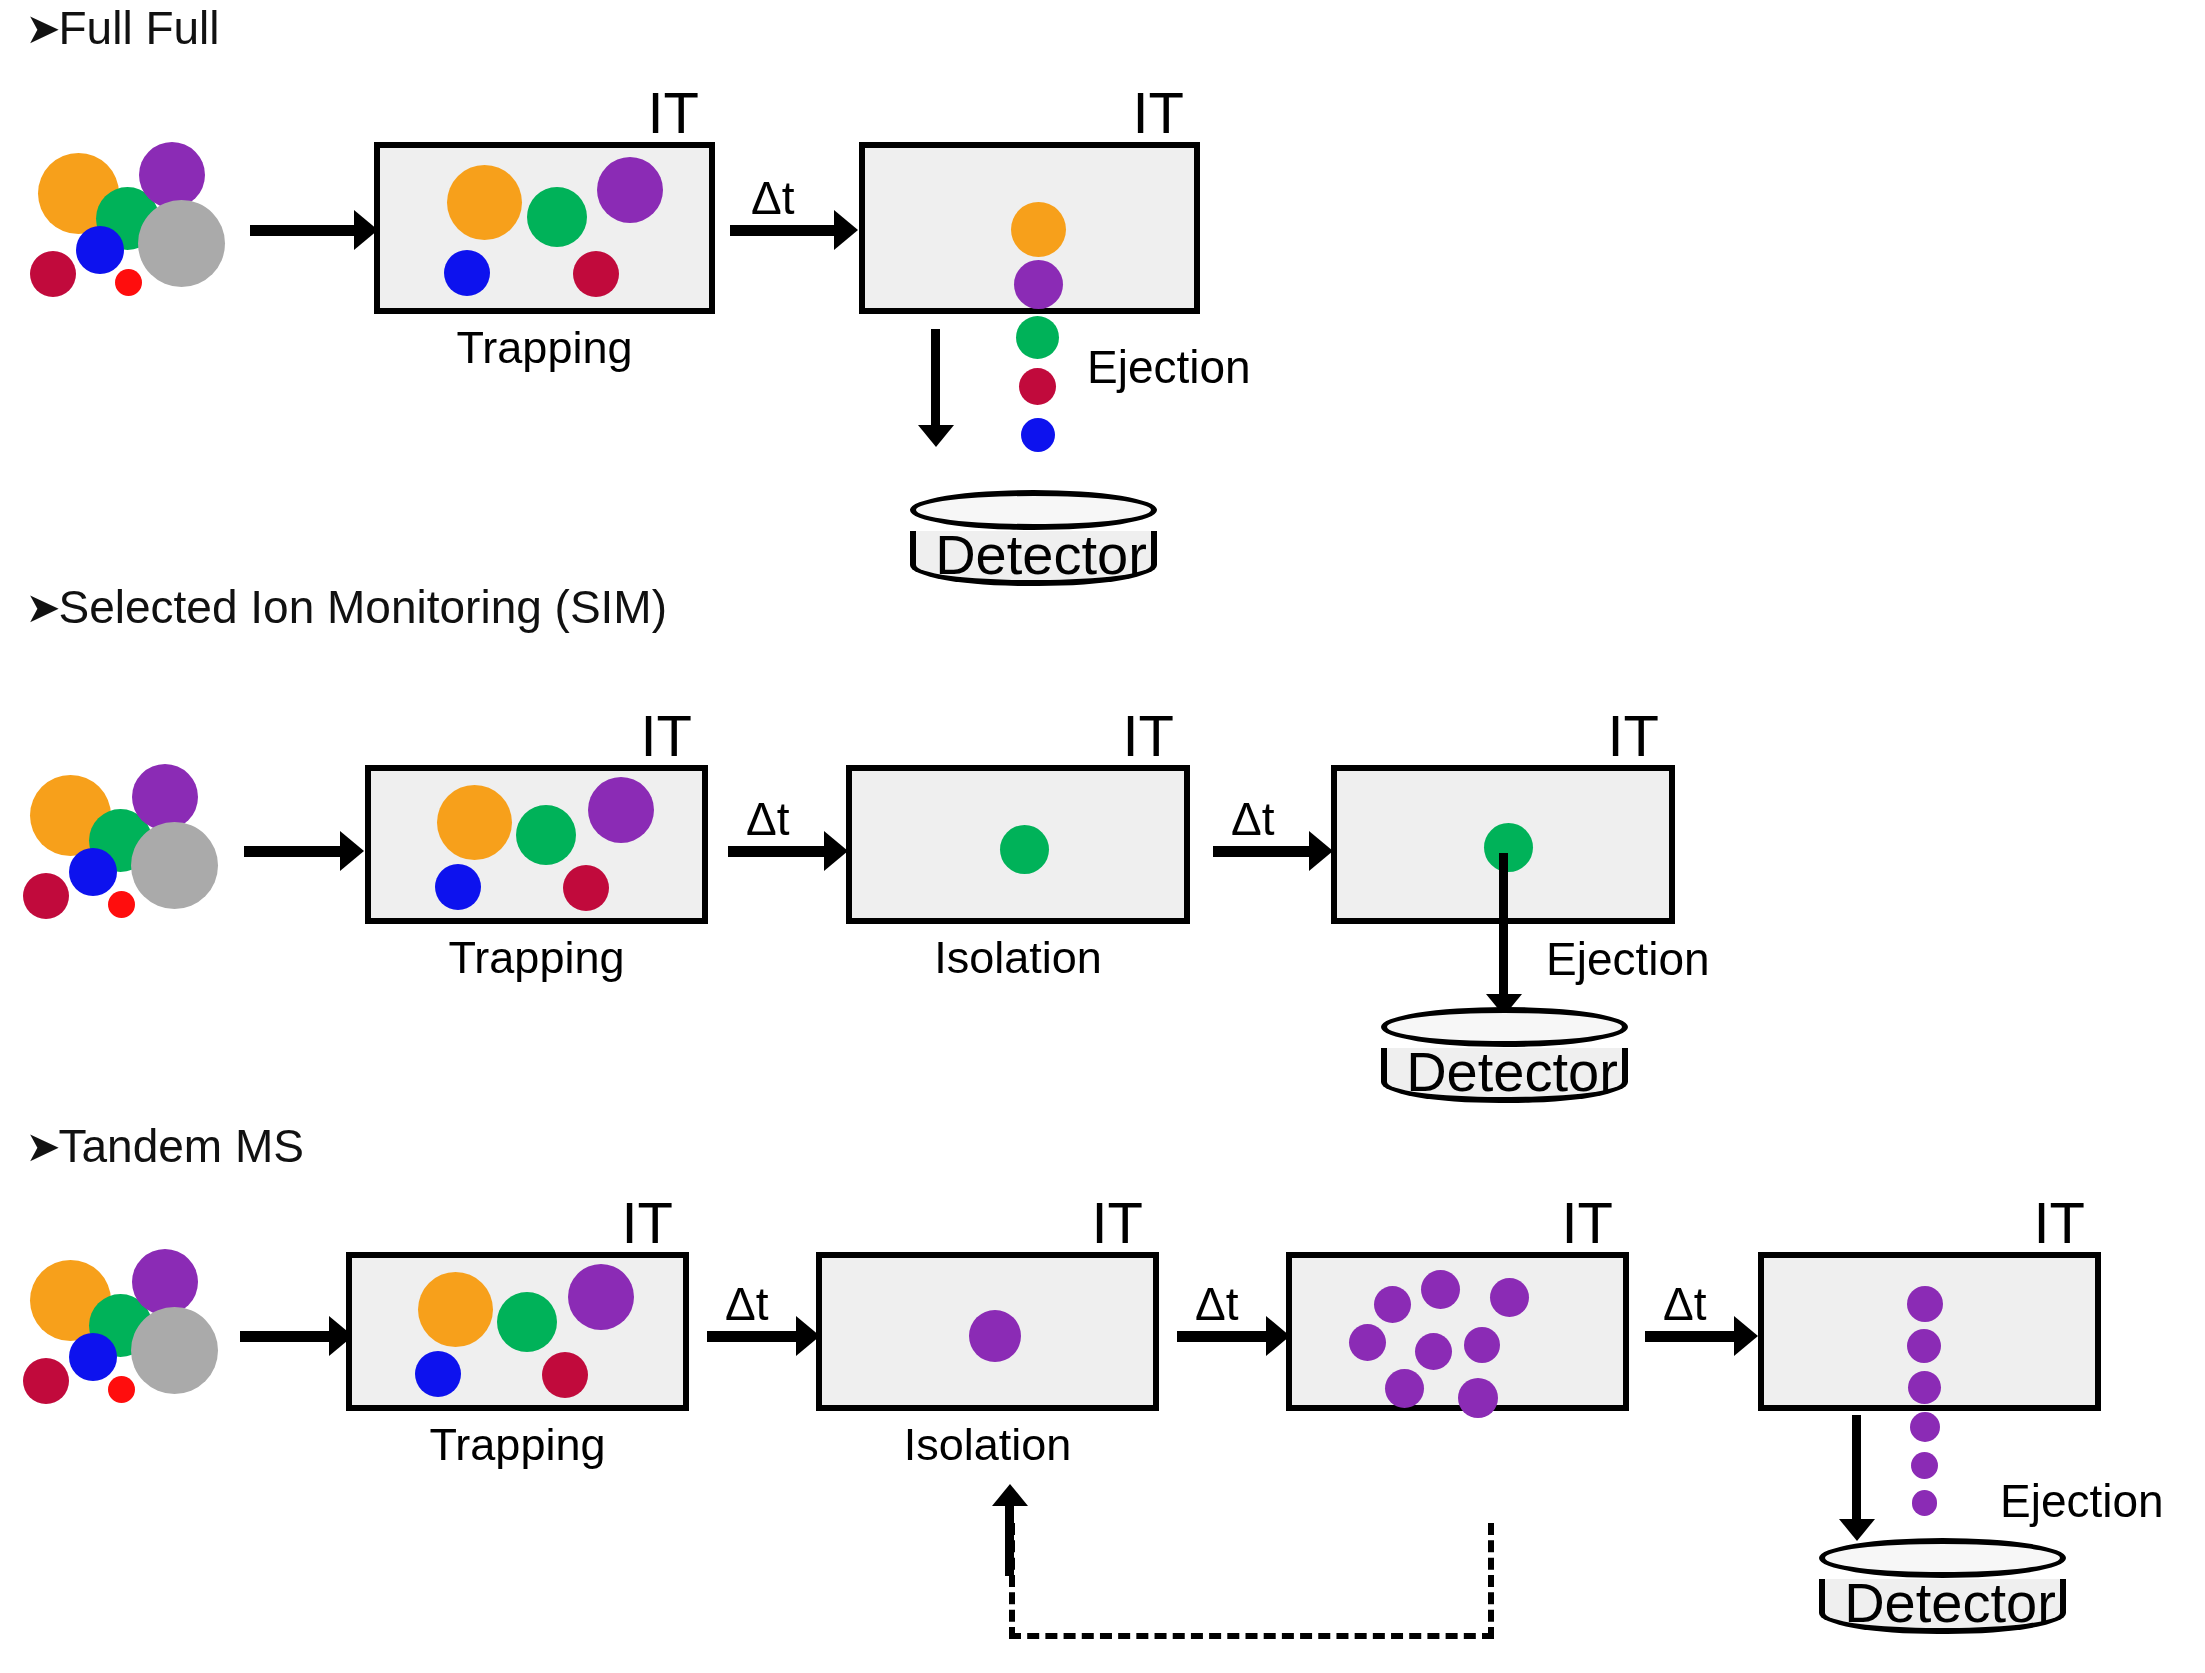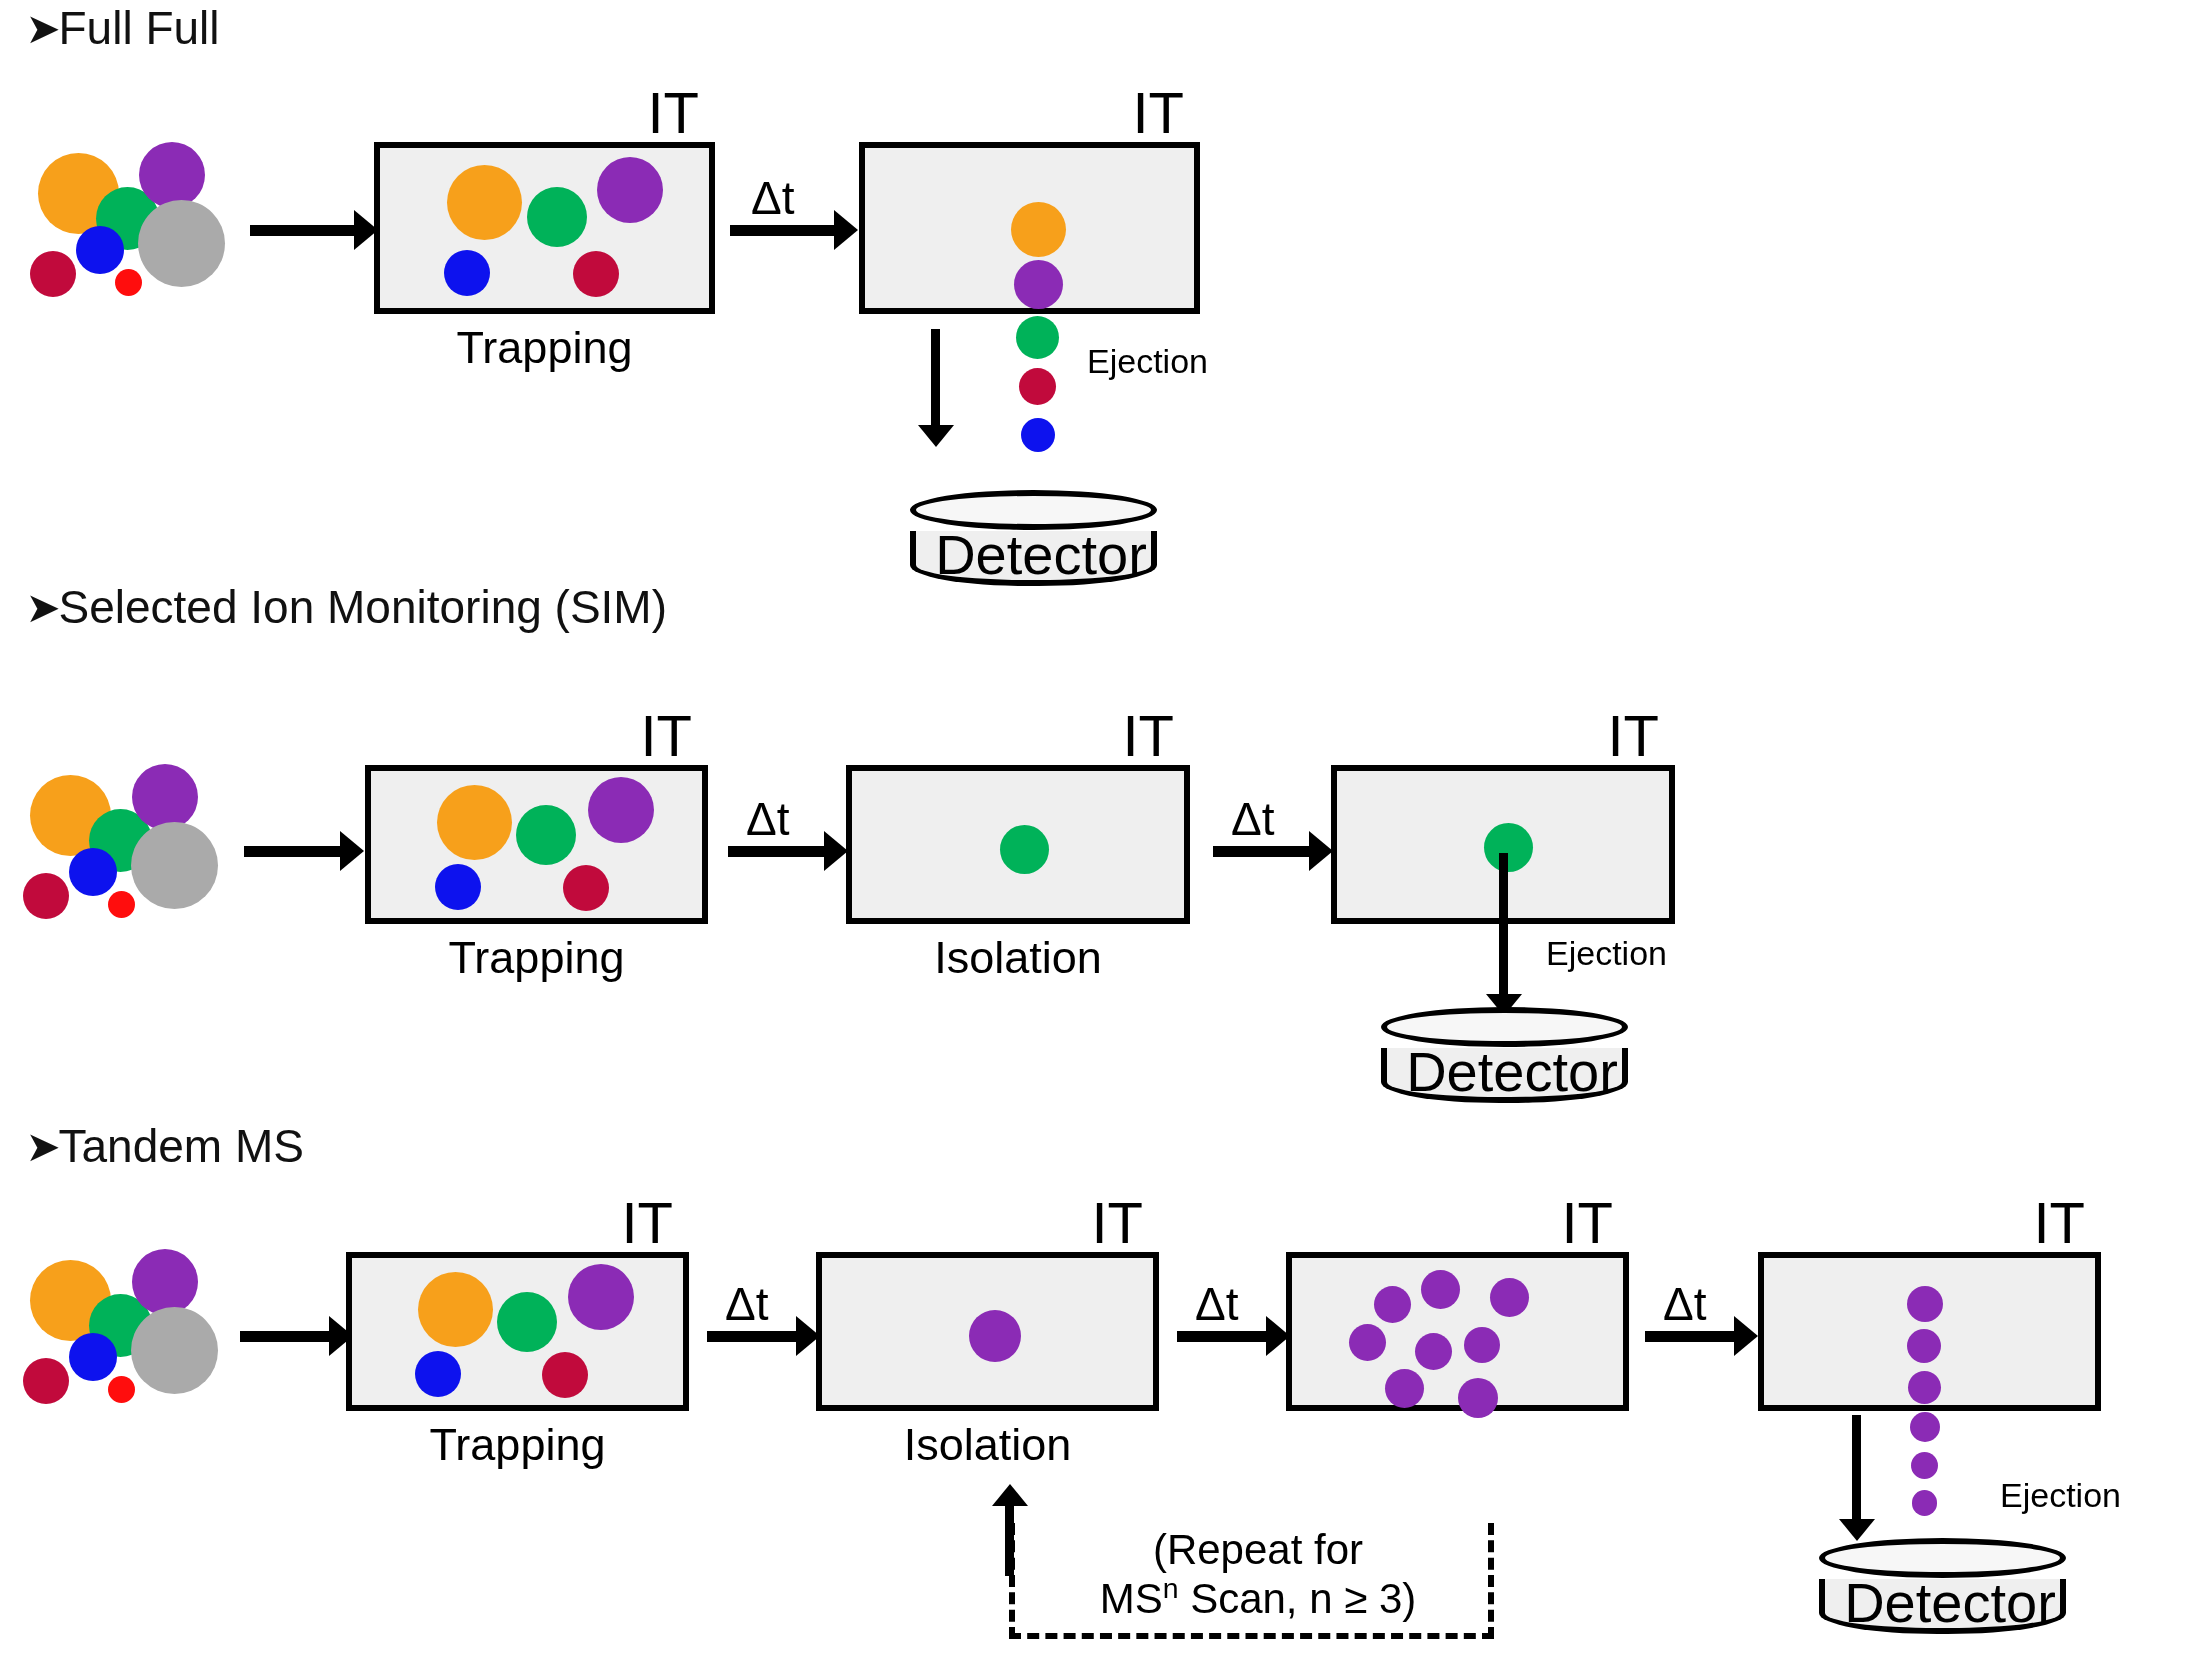--- a/index.html
+++ b/index.html
@@ -54,21 +54,21 @@
     border-top:22.5px solid #000;
   }
   .v-arrow-up{position:absolute;width:9px;background:#000;}
   .v-arrow-up::after{
     content:"";position:absolute;top:-21px;left:50%;
     transform:translateX(-50%);
     border-left:18.7px solid transparent;border-right:18.7px solid transparent;
     border-bottom:22.5px solid #000;
   }
   .dt-label{position:absolute;font-size:46px;line-height:1;margin-top:16px;}
-  .ej-label{position:absolute;font-size:34px;line-height:1;white-space:nowrap;}
+  .ej-label{position:absolute;font-size:46px;line-height:1;white-space:nowrap;}
 
   
   .detector{position:absolute;}
   .det-body{
     position:absolute;left:0;right:0;bottom:0;height:55px;
     background:#efefef;border:6px solid #000;border-top:none;
     border-radius:0 0 48% 48% / 0 0 38% 38%;box-sizing:border-box;
   }
   .det-top{
     position:absolute;left:0;right:0;top:0;height:40px;
@@ -285,19 +285,15 @@
 
   <div class="detector" style="left:1819px;top:1538px;width:247px;height:96px;">
     <div class="det-body"></div>
     <div class="det-top"></div>
     <div class="det-text">Detector</div>
   </div>
 
   <div class="repeat-box" style="left:1009px;top:1523px;width:485px;height:116px;"></div>
   <div class="v-arrow-up" style="left:1005px;top:1505px;height:71px;"></div>
 
-  <div class="repeat-text" style="left:1041px;top:1526px;width:434px;">
-    <span>(Repeat for</span><br>
-    <span><span>MS</span><span class="sup">n</span><span> Scan, n ≥ 3)</span></span>
-  </div>
 
 </div>
 
 
 </body></html>

